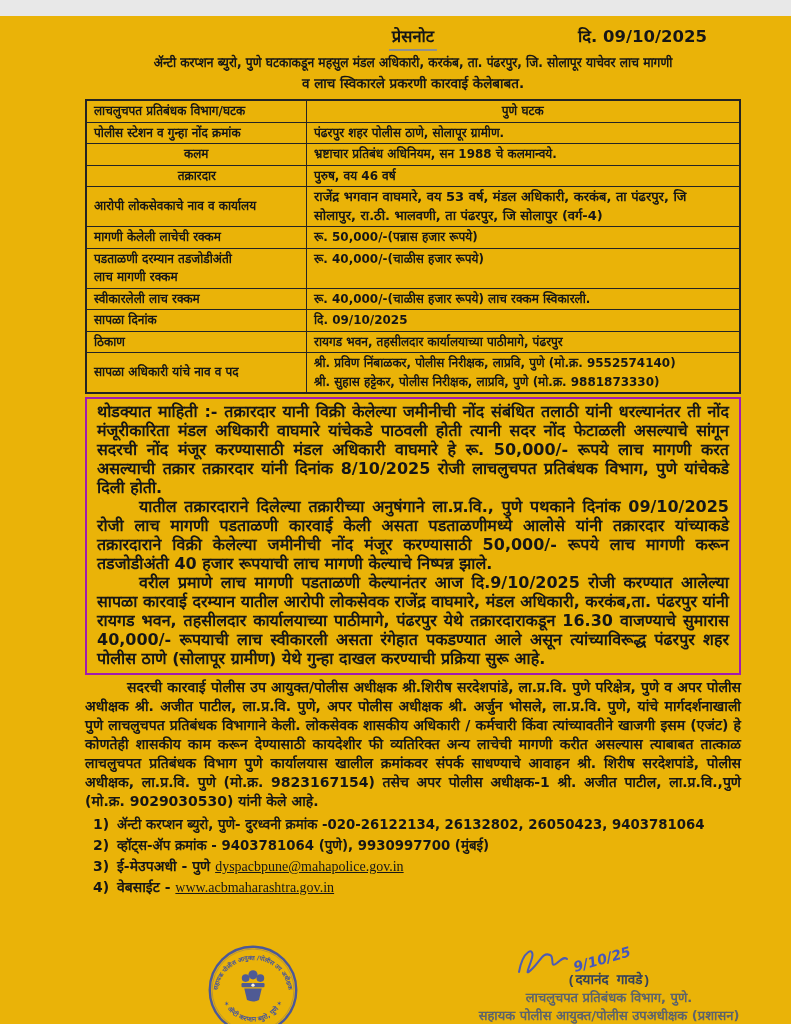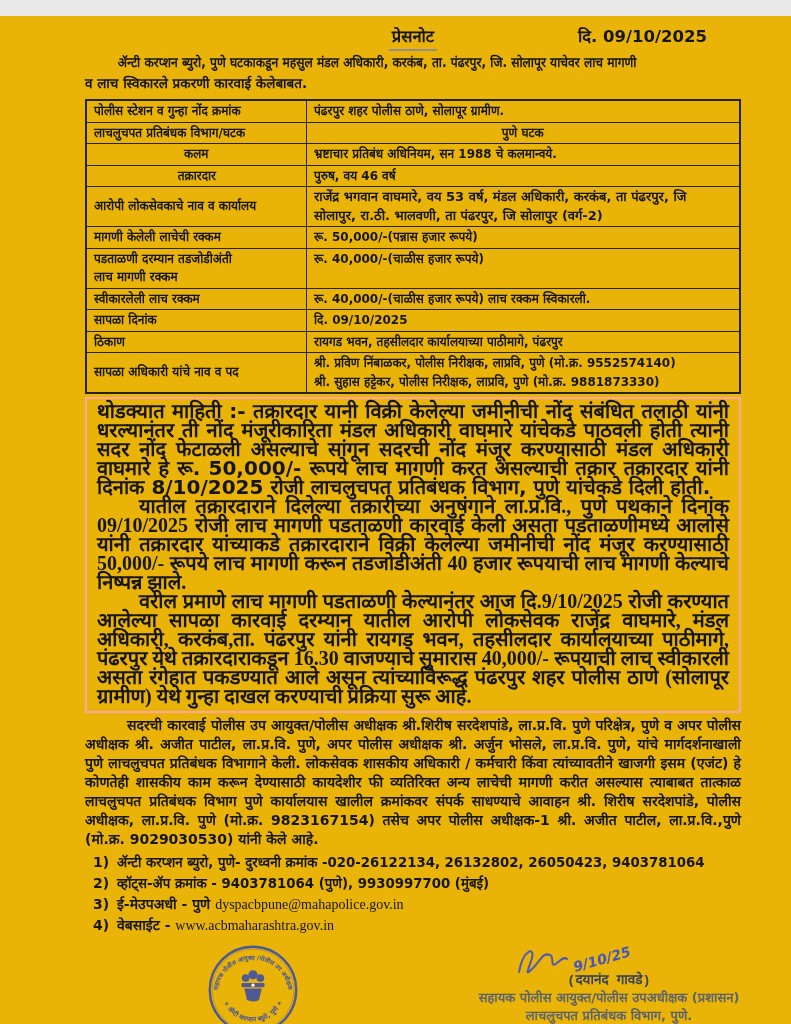--- a/index.html
+++ b/index.html
@@ -5,44 +5,44 @@
   html,body{margin:0;padding:0;background:#e8e8e8;}
   .page{
     width:791px;height:1024px;background:#eab308;margin:16px auto;position:relative;
     box-sizing:border-box;padding:10px 50px 0 85px;overflow:hidden;
     font-family:"DejaVu Sans",sans-serif;font-weight:700;color:#161616;
   }
   
   .hdr{position:relative;height:24px;text-align:center;font-size:16.5px;line-height:22px;}
   .hdr .title{display:inline-block;border-bottom:2px solid #8f8f8f;padding:0 3px 1px;}
   .hdr .date{position:absolute;right:34px;top:0;}
-  .subject{text-align:left;font-size:13.5px;line-height:21px;margin-top:2px;}
+  .subject{text-align:center;font-size:13.5px;line-height:21px;margin-top:2px;}
   .subject .l1{display:block;white-space:nowrap;transform:scaleX(.90);transform-origin:50% 50%;}
   
   table.case{border-collapse:collapse;width:100%;margin-top:5px;font-size:13px;
     border:2px solid #242424;table-layout:fixed;}
   table.case td{border:1.5px solid #242424;padding:1px 7px;line-height:18.5px;
     vertical-align:middle;overflow:hidden;}
   td.lbl{width:205px;}
   .t{display:inline-block;white-space:nowrap;transform:scaleX(.92);transform-origin:0 50%;}
   .ctr{text-align:center;}
   .ctr .t{transform-origin:50% 50%;}
   
-  .box{border:2px solid #fca5a5;margin-top:3px;padding:3px 10px 5px 10px;
-    font-size:20px;line-height:19px;text-align:justify;}
+  .box{border:2px solid #a21caf;margin-top:3px;padding:3px 10px 5px 10px;
+    font-size:16px;line-height:19px;text-align:justify;}
   .box p{margin:0;}
-  .box p.ind{text-indent:42px;font-family:Liberation Serif, serif;}
+  .box p.ind{text-indent:42px;}
   
   .closing{margin:3px 0 0;font-size:14px;line-height:19px;text-align:justify;text-indent:42px;}
   
   .clist{margin-top:3px;padding-left:8px;font-size:14px;}
   .clist .li{line-height:21px;white-space:nowrap;}
   .clist .num{display:inline-block;width:24px;}
   .fit{display:inline-block;white-space:nowrap;transform:scaleX(.95);transform-origin:0 50%;}
-  .latin{font-family:"Liberation Serif",serif;font-weight:400;font-size:14px;}
+  .latin{font-family:"Liberation Serif",serif;font-weight:400;font-size:14px;text-decoration:underline;}
   
   .stamps{position:absolute;left:85px;right:50px;top:926px;height:96px;}
   .seal{position:absolute;left:122px;top:2px;width:92px;height:92px;}
   .sigblock{position:absolute;left:372px;top:0;width:304px;text-align:center;}
   .sigsvg{width:150px;height:42px;margin-left:52px;margin-bottom:-12px;display:block;}
   .signame{font-size:13.5px;line-height:17px;color:#33415c;font-family:Liberation Mono, monospace;}
   .sigline{font-size:13px;line-height:17.5px;color:#5c636b;font-weight:700;}
 </style>
 </head>
 <body>
@@ -54,38 +54,38 @@
     <span class="date">दि. 09/10/2025</span>
   </div>
   <div class="subject">
     <span class="l1">ॲन्टी करप्शन ब्युरो, पुणे घटकाकडून महसुल मंडल अधिकारी, करकंब, ता. पंढरपुर, जि. सोलापूर याचेवर लाच मागणी</span>
     <span class="l2">व लाच स्विकारले प्रकरणी कारवाई केलेबाबत.</span>
   </div>
 
   <table class="case">
     <tbody>
         <tr>
+      <td class="lbl"><span class="t">लाचलुचपत प्रतिबंधक विभाग/घटक</span></td>
+      <td class="val ctr"><span class="t">पुणे घटक</span></td>
+    </tr>
+    <tr>
       <td class="lbl"><span class="t">पोलीस स्टेशन व गुन्हा नोंद क्रमांक</span></td>
       <td class="val"><span class="t">पंढरपुर शहर पोलीस ठाणे, सोलापूर ग्रामीण.</span></td>
-    </tr>
-    <tr>
-      <td class="lbl"><span class="t">लाचलुचपत प्रतिबंधक विभाग/घटक</span></td>
-      <td class="val ctr"><span class="t">पुणे घटक</span></td>
     </tr>
     <tr>
       <td class="lbl ctr"><span class="t">कलम</span></td>
       <td class="val"><span class="t">भ्रष्टाचार प्रतिबंध अधिनियम, सन 1988 चे कलमान्वये.</span></td>
     </tr>
     <tr>
       <td class="lbl ctr"><span class="t">तक्रारदार</span></td>
       <td class="val"><span class="t">पुरुष, वय 46 वर्ष</span></td>
     </tr>
     <tr>
       <td class="lbl"><span class="t">आरोपी लोकसेवकाचे नाव व कार्यालय</span></td>
-      <td class="val">राजेंद्र भगवान वाघमारे, वय 53 वर्ष, मंडल अधिकारी, करकंब, ता पंढरपुर, जि सोलापुर, रा.ठी. भालवणी, ता पंढरपुर, जि सोलापुर  (वर्ग-2)</td>
+      <td class="val">राजेंद्र भगवान वाघमारे, वय 53 वर्ष, मंडल अधिकारी, करकंब, ता पंढरपुर, जि सोलापुर, रा.ठी. भालवणी, ता पंढरपुर, जि सोलापुर  (वर्ग-4)</td>
     </tr>
     <tr>
       <td class="lbl"><span class="t">मागणी केलेली लाचेची रक्कम</span></td>
       <td class="val"><span class="t">रू. 50,000/-(पन्नास हजार रूपये)</span></td>
     </tr>
     <tr>
       <td class="lbl">
         <div><span class="t">पडताळणी दरम्यान तडजोडीअंती</span></div>
         <div><span class="t">लाच मागणी रक्कम</span></div>
       </td>
@@ -152,18 +152,18 @@
         <path d="M40.5,48.5 L59.5,48.5 L56.5,61 Q50,64 43.5,61 Z"></path>
       </g>
     </svg>
 
     <div class="sigblock">
       <svg class="sigsvg" viewBox="0 0 150 42">
         <path d="M10,30 C14,8 26,4 23,16 C20,27 14,36 24,26 C32,18 34,10 41,13 C46,15 40,27 48,21 C52,18 55,14 58,17" fill="none" stroke="#4456bd" stroke-width="2" stroke-linecap="round" opacity="0.95"></path>
         <text x="66" y="30" transform="rotate(-16 66 30)" font-size="14" font-style="italic" fill="#4456bd" font-weight="bold">9/10/25</text>
       </svg>
       <div class="signame">(दयानंद गावडे)</div>
+      <div class="sigline">लाचलुचपत प्रतिबंधक विभाग, पुणे.</div>
       <div class="sigline">सहायक पोलीस आयुक्त/पोलीस उपअधीक्षक (प्रशासन)</div>
-      <div class="sigline">लाचलुचपत प्रतिबंधक विभाग, पुणे.</div>
     </div>
   </div>
 
 </div>
 
 </body></html>

